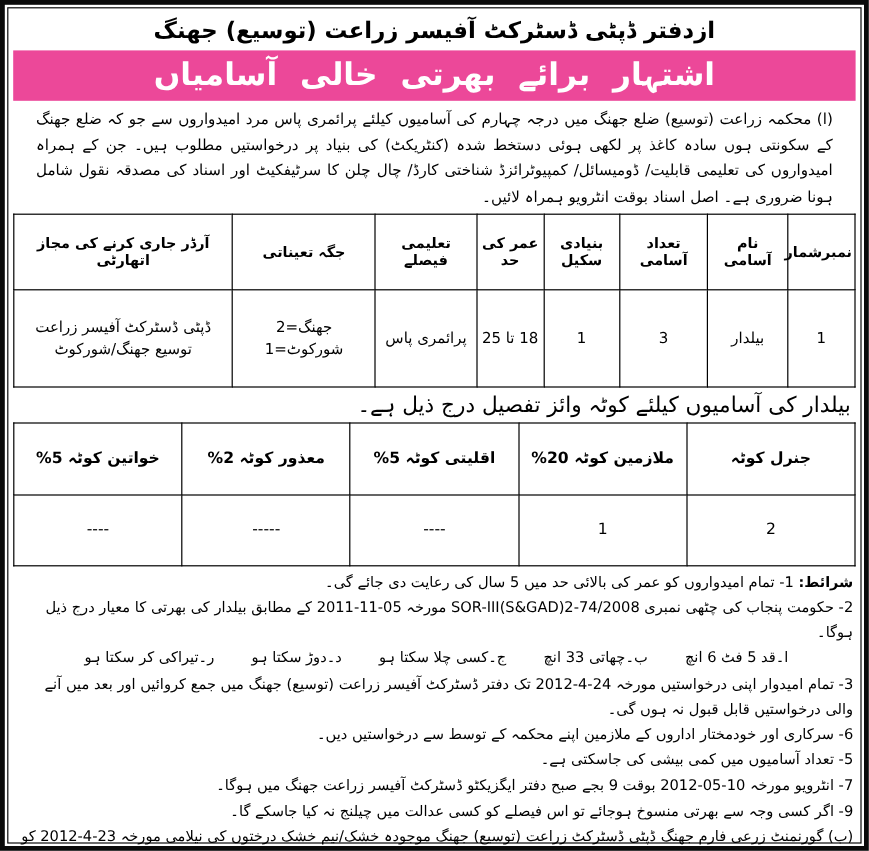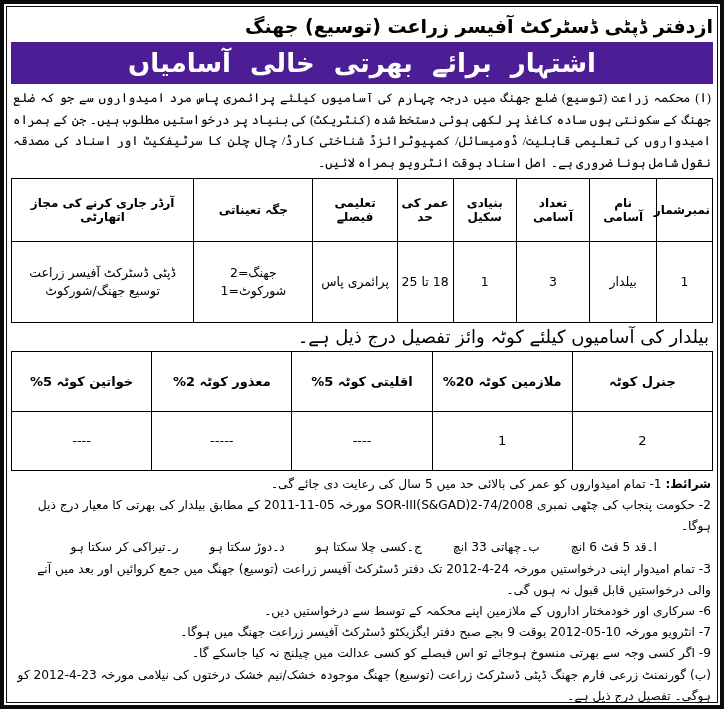--- a/index.html
+++ b/index.html
@@ -9,28 +9,28 @@
     -webkit-font-smoothing:antialiased;
   }
   .frame{
     position:absolute;inset:0;border:4px solid #0a0a0a;background:#fff;box-sizing:border-box;
   }
   .inner{
     position:absolute;inset:2px;border:1px solid #0a0a0a;box-sizing:border-box;
     display:flex;flex-direction:column;padding:2px 4px;direction:rtl;
   }
   .office-header{
-    text-align:right;font-weight:bold;font-size:19px;padding:6px 0 5px;
+    text-align:center;font-weight:bold;font-size:19px;padding:6px 0 5px;
   }
   .title-bar{
-    background:#4c1d95;color:#fff;text-align:center;height:42px;line-height:42px;
+    background:#ec4899;color:#fff;text-align:center;height:42px;line-height:42px;
     font-weight:bold;font-size:26px;word-spacing:10px;flex:0 0 auto;
   }
   .intro{
-    margin:4px 2px 3px;font-size:12.6px;line-height:1.72;text-align:justify;font-family:Liberation Serif, serif;
+    margin:4px 19px 3px;font-size:12.6px;line-height:1.72;text-align:justify;
   }
   table{border-collapse:collapse;width:100%;table-layout:fixed;}
   th,td{border:1.6px solid #000;text-align:center;vertical-align:middle;padding:17px 2px;}
   .post-table th{font-size:12px;font-weight:bold;height:24px;}
   .post-table td{font-size:12.5px;height:46px;line-height:1.45;}
   .post-table col.c-serial{width:8%;}
   .post-table col.c-post{width:9.5%;}
   .post-table col.c-count{width:10.5%;}
   .post-table col.c-scale{width:9%;}
   .post-table col.c-age{width:8%;}
@@ -123,20 +123,21 @@
 
     <div class="conditions">
       <div class="cond-line">
         <span class="cond-label">شرائط:</span>
         <span>1- تمام امیدواروں کو عمر کی بالائی حد میں 5 سال کی رعایت دی جائے گی۔</span>
       </div>
       <div class="cond-line">2- حکومت پنجاب کی چٹھی نمبری ‎SOR-III(S&amp;GAD)2-74/2008‎ مورخہ 05-11-2011 کے مطابق بیلدار کی بھرتی کا معیار درج ذیل ہوگا۔</div>
       <div class="cond-line cond-sub">ا۔قد 5 فٹ 6 انچ&nbsp;&nbsp;&nbsp;&nbsp;&nbsp;&nbsp;&nbsp;&nbsp;ب۔چھاتی 33 انچ&nbsp;&nbsp;&nbsp;&nbsp;&nbsp;&nbsp;&nbsp;&nbsp;ج۔کسی چلا سکتا ہو&nbsp;&nbsp;&nbsp;&nbsp;&nbsp;&nbsp;&nbsp;&nbsp;د۔دوڑ سکتا ہو&nbsp;&nbsp;&nbsp;&nbsp;&nbsp;&nbsp;&nbsp;&nbsp;ر۔تیراکی کر سکتا ہو</div>
       <div class="cond-line">3- تمام امیدوار اپنی درخواستیں مورخہ 24-4-2012 تک دفتر ڈسٹرکٹ آفیسر زراعت (توسیع) جھنگ میں جمع کروائیں اور بعد میں آنے والی درخواستیں قابل قبول نہ ہوں گی۔</div>
       <div class="cond-line">6- سرکاری اور خودمختار اداروں کے ملازمین اپنے محکمہ کے توسط سے درخواستیں دیں۔</div>
+      <div class="cond-line">5- تعداد آسامیوں میں کمی بیشی کی جاسکتی ہے۔</div>
       <div class="cond-line">7- انٹرویو مورخہ 10-05-2012 بوقت 9 بجے صبح دفتر ایگزیکٹو ڈسٹرکٹ آفیسر زراعت جھنگ میں ہوگا۔</div>
       <div class="cond-line">9- اگر کسی وجہ سے بھرتی منسوخ ہوجائے تو اس فیصلے کو کسی عدالت میں چیلنج نہ کیا جاسکے گا۔</div>
       <div class="cond-line">(ب) گورنمنٹ زرعی فارم جھنگ ڈپٹی ڈسٹرکٹ زراعت (توسیع) جھنگ موجودہ خشک/نیم خشک درختوں کی نیلامی مورخہ 23-4-2012 کو ہوگی۔ تفصیل درج ذیل ہے۔</div>
     </div>
 
     <table class="tree-table">
       <tbody>
           <tr>
         <th>نام درخت</th>
         <th>تعداد درخت</th>

